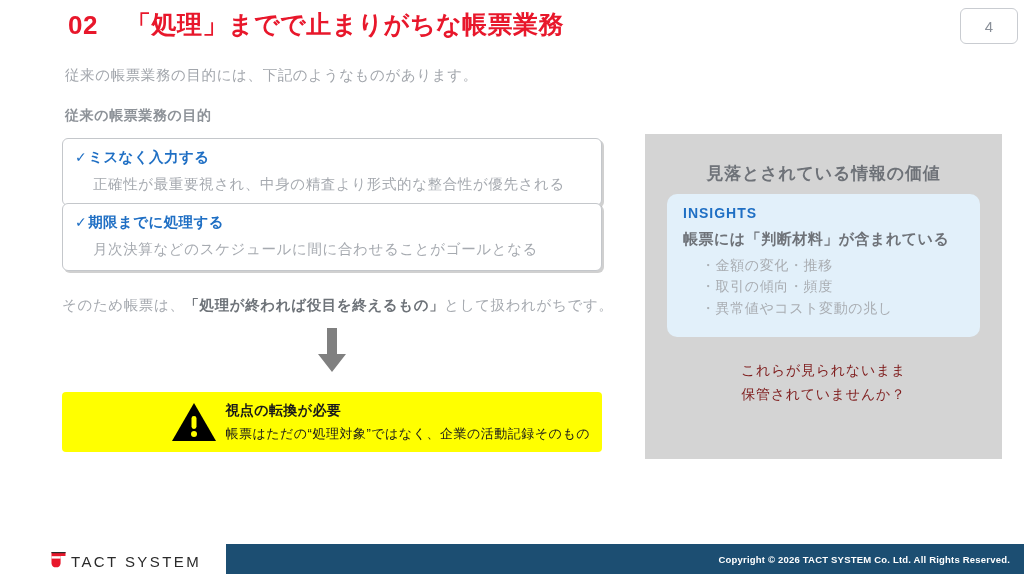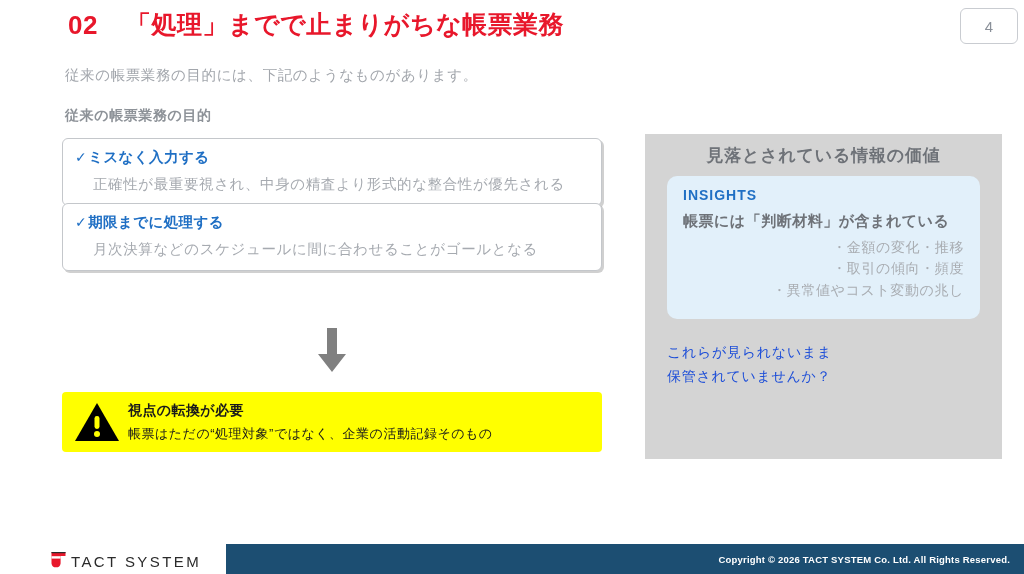--- a/index.html
+++ b/index.html
@@ -140,20 +140,21 @@
     left: 62px;
     top: 392px;
     width: 540px;
     height: 60px;
     box-sizing: border-box;
     background: #ffff00;
     border-radius: 4px;
     display: flex;
     align-items: center;
     padding: 0 12px;
+    justify-content: flex-end;
   }
   .warn-icon {
     width: 46px;
     height: 42px;
     flex: 0 0 46px;
     margin-right: 8px;
   }
   .warn-texts {
     display: flex;
     flex-direction: column;
@@ -175,21 +176,21 @@
   
   .insight-panel {
     position: absolute;
     left: 645px;
     top: 134px;
     width: 357px;
     height: 325px;
     box-sizing: border-box;
     background: #d4d4d4;
     border-radius: 0;
-    padding: 6px 22px 0 22px;
+    padding: 24px 22px 0 22px;
   }
   .panel-title {
     color: #6e7278;
     font-size: 17px;
     font-weight: bold;
     letter-spacing: 0.8px;
     text-align: center;
     margin-top: 4px;
     margin-bottom: 9px;
   }
@@ -215,25 +216,25 @@
   .insight-list {
     list-style: none;
     margin: 0;
     padding: 0 0 0 18px;
   }
   .insight-list li {
     color: #a9adb2;
     font-size: 14px;
     letter-spacing: 0.6px;
     line-height: 1.52;
-    text-align: right;
   }
   .panel-foot {
     margin-top: 22px;
-    color: #1d4ed8;
+    text-align: center;
+    color: #7f1d1d;
     font-size: 14px;
     letter-spacing: 0.7px;
     line-height: 1.7;
   }
 
   
   .footer-bar {
     position: absolute;
     left: 226px;
     bottom: 0;
@@ -296,20 +297,23 @@
   </div>
 
   <div class="purpose-card c2">
     <div class="card-head">
       <span class="check-icon">✓</span>
       <span>期限までに処理する</span>
     </div>
     <div class="card-desc">月次決算などのスケジュールに間に合わせることがゴールとなる</div>
   </div>
 
+  <div class="transition-text">
+    <span>そのため帳票は、</span><span class="emph">「処理が終われば役目を終えるもの」</span><span>として扱われがちです。</span>
+  </div>
 
   <svg class="down-arrow" viewBox="0 0 28 44">
     <polygon points="9,0 19,0 19,26 28,26 14,44 0,26 9,26" fill="#808080"></polygon>
   </svg>
 
   <div class="warn-box">
     <svg class="warn-icon" viewBox="0 0 46 42">
       <path d="M23 2 L45 40 L1 40 Z" fill="#000000"></path>
       <rect x="20.5" y="15" width="5" height="13" rx="2.4" fill="#ffff00"></rect>
       <circle cx="23" cy="33" r="3" fill="#ffff00"></circle>

